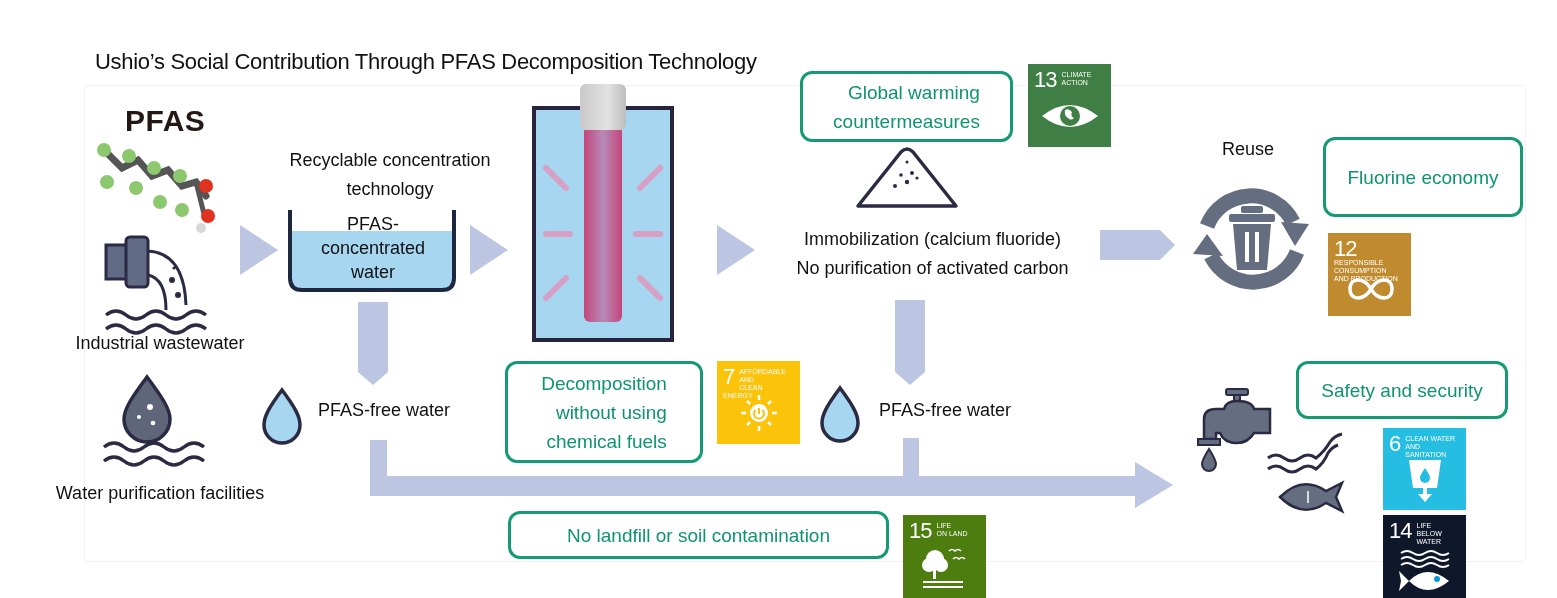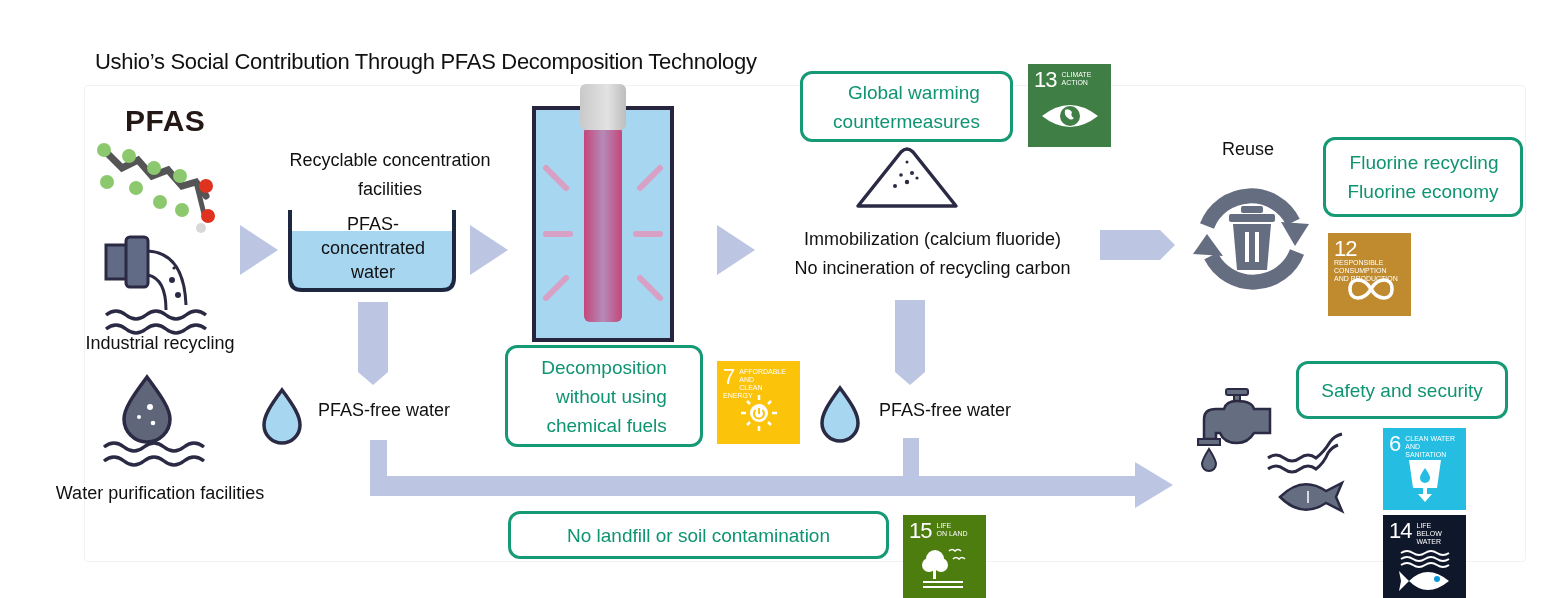--- a/index.html
+++ b/index.html
@@ -59,35 +59,35 @@
 <svg class="abs" style="left:104px;top:235px" width="110" height="100">
   <rect x="2" y="10" width="22" height="34" fill="#626b85" stroke="#2b2a44" stroke-width="3"></rect>
   <rect x="22" y="2" width="22" height="50" rx="4" fill="#626b85" stroke="#2b2a44" stroke-width="3"></rect>
   <path d="M44,16 Q80,18 82,70 M44,40 Q62,44 62,75" fill="none" stroke="#2b2a44" stroke-width="3"></path>
   <circle cx="68" cy="45" r="3" fill="#2b2a44"></circle>
     <circle cx="74" cy="60" r="3" fill="#2b2a44"></circle>
     <circle cx="70" cy="33" r="1.6" fill="#2b2a44"></circle>
   <path d="M2,80 q10,-8 20,0 t20,0 t20,0 t20,0 t20,0" fill="none" stroke="#2b2a44" stroke-width="3.5"></path>
   <path d="M2,94 q10,-8 20,0 t20,0 t20,0 t20,0 t20,0" fill="none" stroke="#2b2a44" stroke-width="3.5"></path>
 </svg>
-<div class="abs label" style="left:40px;top:329px;width:240px">Industrial recycling</div>
+<div class="abs label" style="left:40px;top:329px;width:240px">Industrial wastewater</div>
 
 <svg class="abs" style="left:102px;top:375px" width="120" height="90">
   <path d="M45,2 C30,22 22,34 22,44 A23,23 0 0 0 68,44 C68,34 60,22 45,2 Z" fill="#5f6679" stroke="#2b2a44" stroke-width="3.5"></path>
   <circle cx="48" cy="32" r="3" fill="#fff"></circle>
     <circle cx="37" cy="42" r="2" fill="#fff"></circle>
     <circle cx="51" cy="48" r="2.3" fill="#fff"></circle>
   <path d="M2,72 q10,-8 20,0 t20,0 t20,0 t20,0 t20,0" fill="none" stroke="#2b2a44" stroke-width="3.5"></path>
   <path d="M2,86 q10,-8 20,0 t20,0 t20,0 t20,0 t20,0" fill="none" stroke="#2b2a44" stroke-width="3.5"></path>
 </svg>
 <div class="abs label" style="left:20px;top:479px;width:280px">Water purification facilities</div>
 
 <div class="abs label" style="left:240px;top:146px;width:300px">
   <div>Recyclable concentration</div>
-  <div>facilities</div>
+  <div>technology</div>
 </div>
 <svg class="abs" style="left:286px;top:208px" width="175" height="86">
   <path d="M4,23 L168,23 L168,70 Q168,82 156,82 L16,82 Q4,82 4,70 Z" fill="#a6d6f0"></path>
   <path d="M4,2 L4,70 Q4,82 16,82 L156,82 Q168,82 168,70 L168,2" fill="none" stroke="#1d2840" stroke-width="4"></path>
 </svg>
 <div class="abs label" style="left:288px;top:212px;width:170px;line-height:24px;font-size:18px">
   <div>PFAS-</div>
   <div>concentrated</div>
   <div>water</div>
 </div>
@@ -114,21 +114,21 @@
   <rect x="50" y="0" width="46" height="46" rx="6" fill="url(#capg)"></rect>
   <g stroke="#d8a0c4" stroke-width="6" stroke-linecap="round">
     <line x1="16" y1="84" x2="36" y2="104"></line>
       <line x1="130" y1="84" x2="110" y2="104"></line>
     <line x1="16" y1="150" x2="40" y2="150"></line>
       <line x1="106" y1="150" x2="130" y2="150"></line>
     <line x1="16" y1="214" x2="36" y2="194"></line>
       <line x1="130" y1="214" x2="110" y2="194"></line>
   </g>
 </svg>
-<div class="abs gbox" style="left:505px;top:345px;width:198px;height:102px">
+<div class="abs gbox" style="left:505px;top:361px;width:198px;height:102px">
   <div>
     <div>Decomposition</div>
     <div>without using</div>
     <div>chemical fuels</div>
   </div>
 </div>
 <div class="abs sdg" style="left:717px;top:361px;width:83px;height:83px;background:#fcc30b">
   <div class="num">7</div>
   <div class="txt">
       <div>Affordable and</div>
@@ -175,21 +175,21 @@
       <circle cx="52" cy="14" r="1.5"></circle>
       <circle cx="46" cy="27" r="1.8"></circle>
       <circle cx="57" cy="25" r="2"></circle>
       <circle cx="62" cy="30" r="1.6"></circle>
       <circle cx="52" cy="34" r="2.2"></circle>
       <circle cx="40" cy="38" r="2"></circle>
     </g>
 </svg>
 <div class="abs label" style="left:760px;top:225px;width:345px">
   <div>Immobilization (calcium fluoride)</div>
-  <div>No incineration of recycling carbon</div>
+  <div>No purification of activated carbon</div>
 </div>
 <svg class="abs" style="left:818px;top:386px" width="50" height="60">
   <path d="M22,2 C10,18 4,28 4,37 A18,18 0 0 0 40,37 C40,28 34,18 22,2 Z" fill="#a6d6f0" stroke="#2b2a44" stroke-width="3.5"></path>
 </svg>
 <div class="abs label" style="left:879px;top:396px">PFAS-free water</div>
 
 <div class="abs gbox" style="left:508px;top:511px;width:381px;height:48px">No landfill or soil contamination</div>
 <div class="abs sdg" style="left:903px;top:515px;width:83px;height:83px;background:#4d7c0f">
   <div class="num">15</div>
   <div class="txt">
@@ -214,21 +214,20 @@
   <path d="M112,80 A47,47 0 0 1 26,84" fill="none" stroke="#656d80" stroke-width="15"></path>
   <polygon points="38,84 8,82 22,62" fill="#656d80"></polygon>
   <rect x="56" y="34" width="22" height="7" rx="2" fill="#656d80"></rect>
   <rect x="44" y="42" width="46" height="8" rx="2" fill="#656d80"></rect>
   <path d="M48,52 L86,52 L82,98 L52,98 Z" fill="#656d80"></path>
   <rect x="60" y="60" width="4" height="30" fill="#fff"></rect>
     <rect x="70" y="60" width="4" height="30" fill="#fff"></rect>
 </svg>
 <div class="abs gbox" style="left:1323px;top:137px;width:200px;height:80px">
   <div>
-    <div>Fluorine recycling</div>
     <div>Fluorine economy</div>
   </div>
 </div>
 <div class="abs sdg" style="left:1328px;top:233px;width:83px;height:83px;background:#bf8b2e">
   <div class="num">12</div>
   <div class="txt">
       <div>Responsible</div>
       <div>Consumption</div>
       <div>and Production</div>
     </div>

